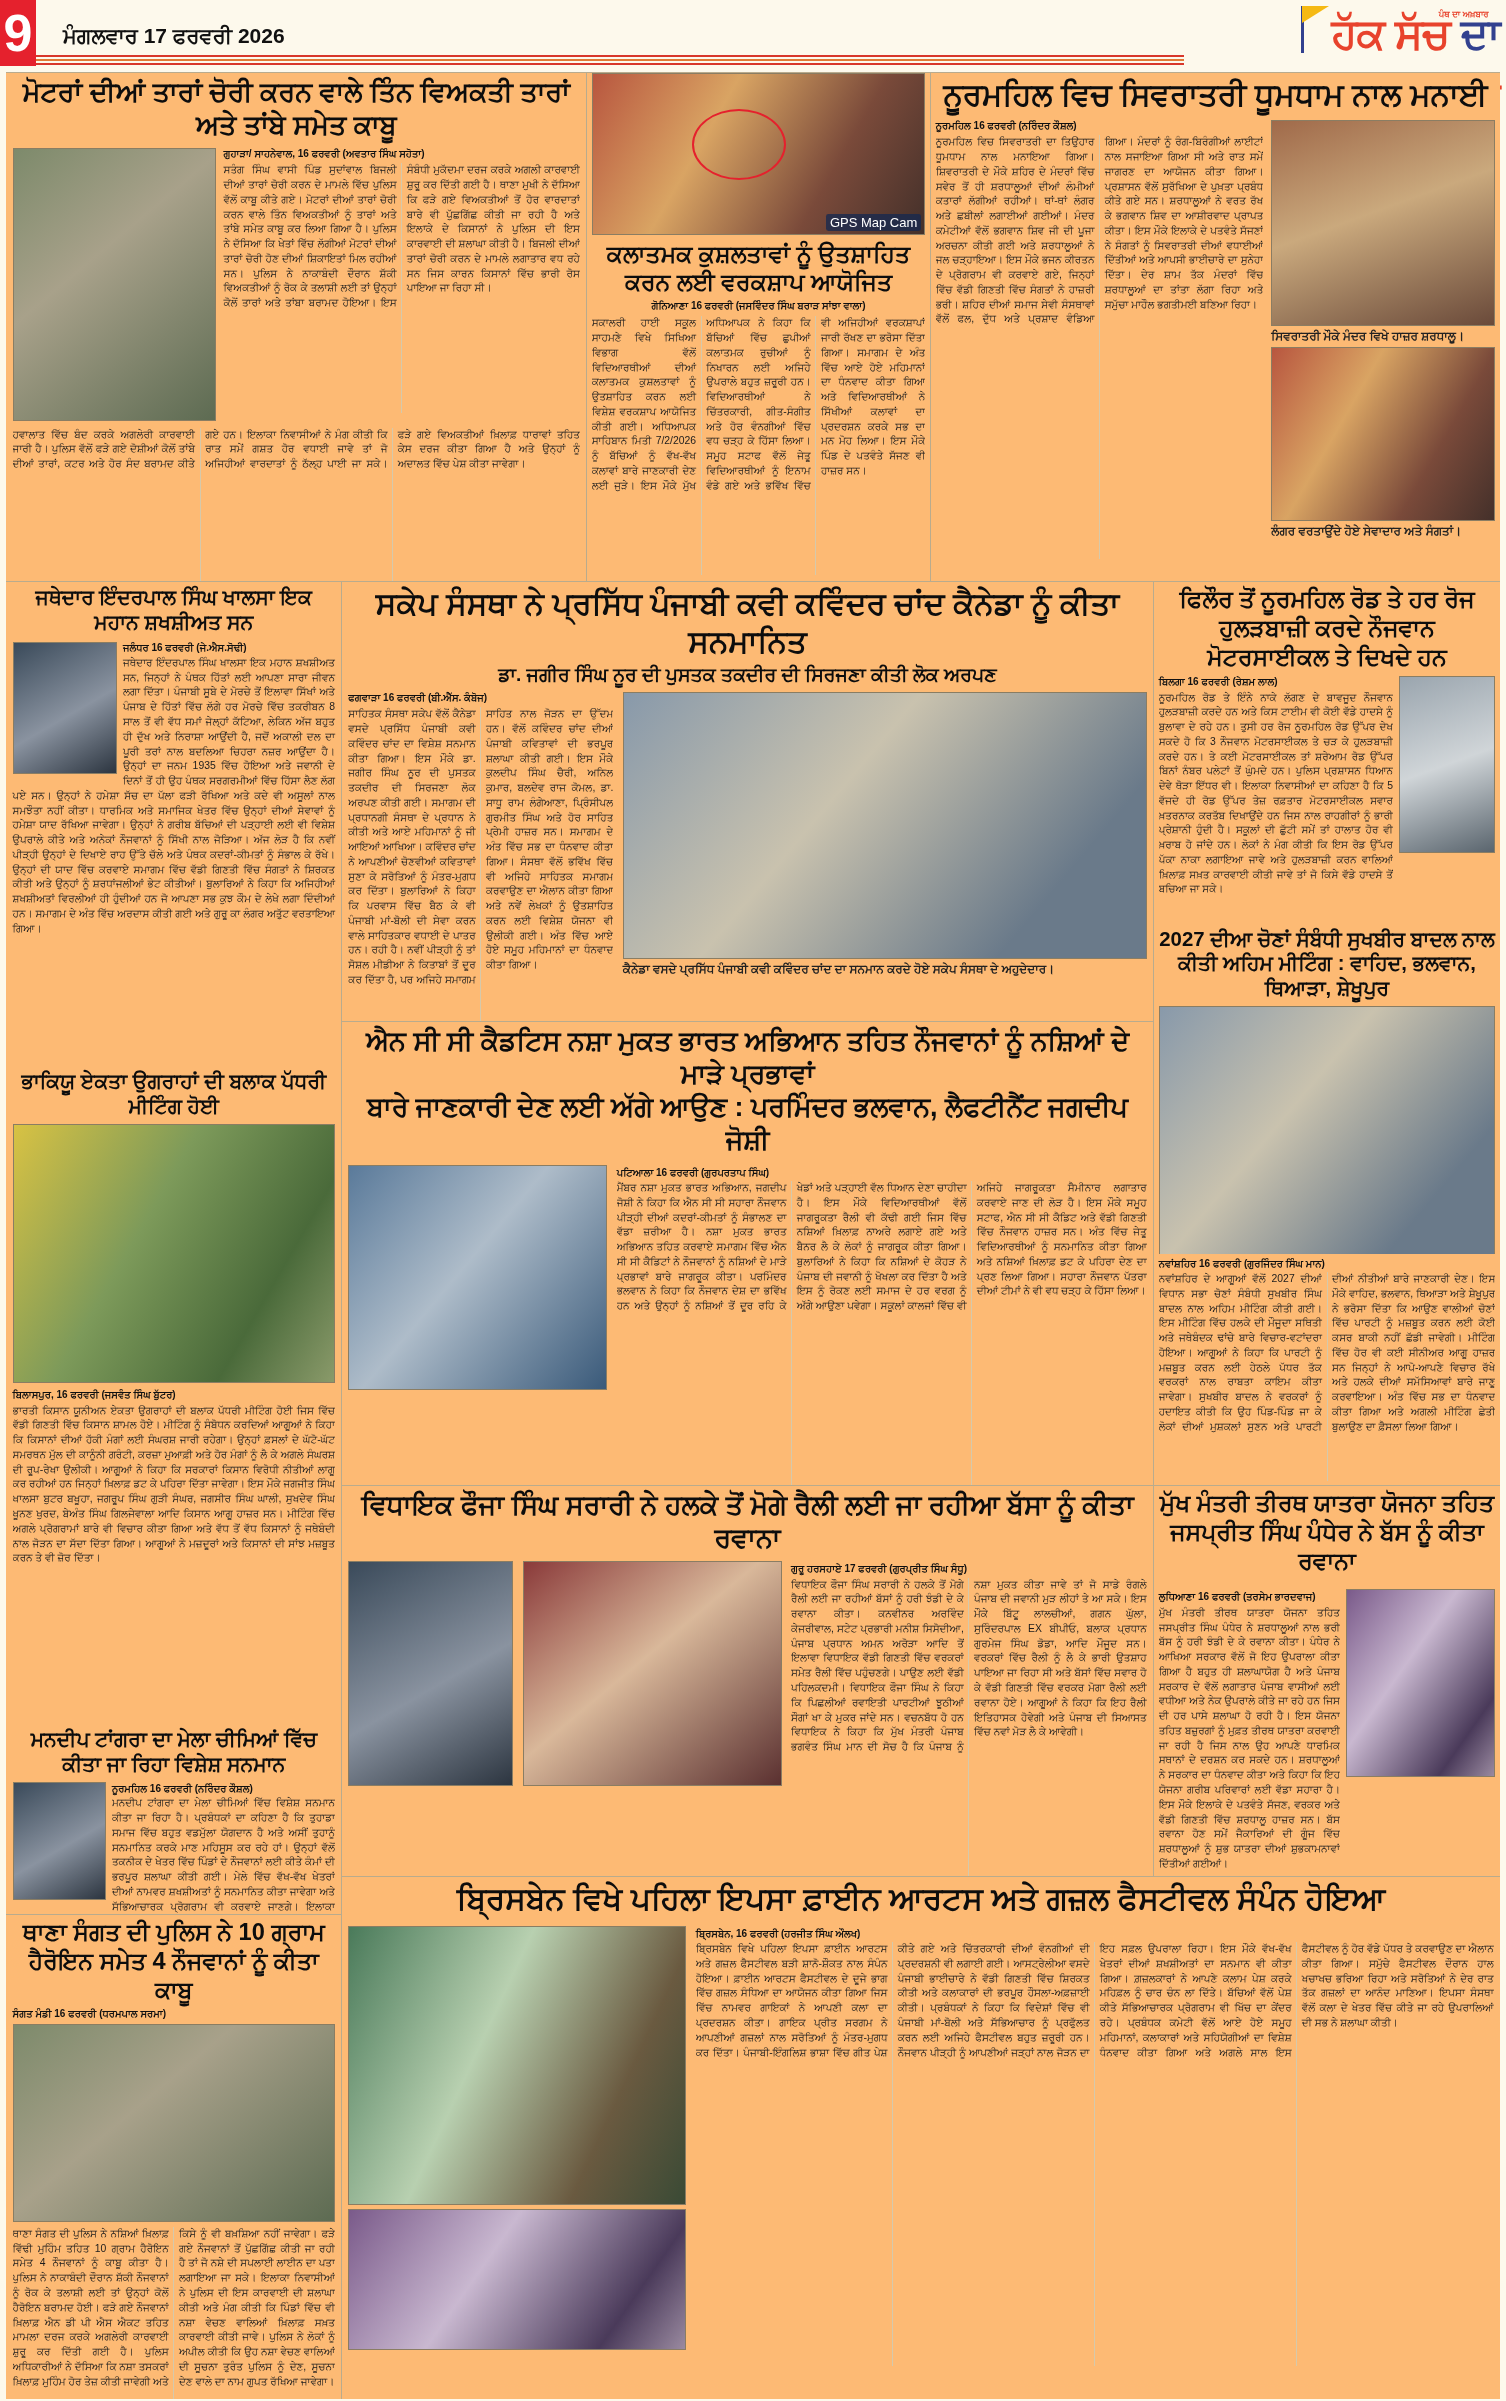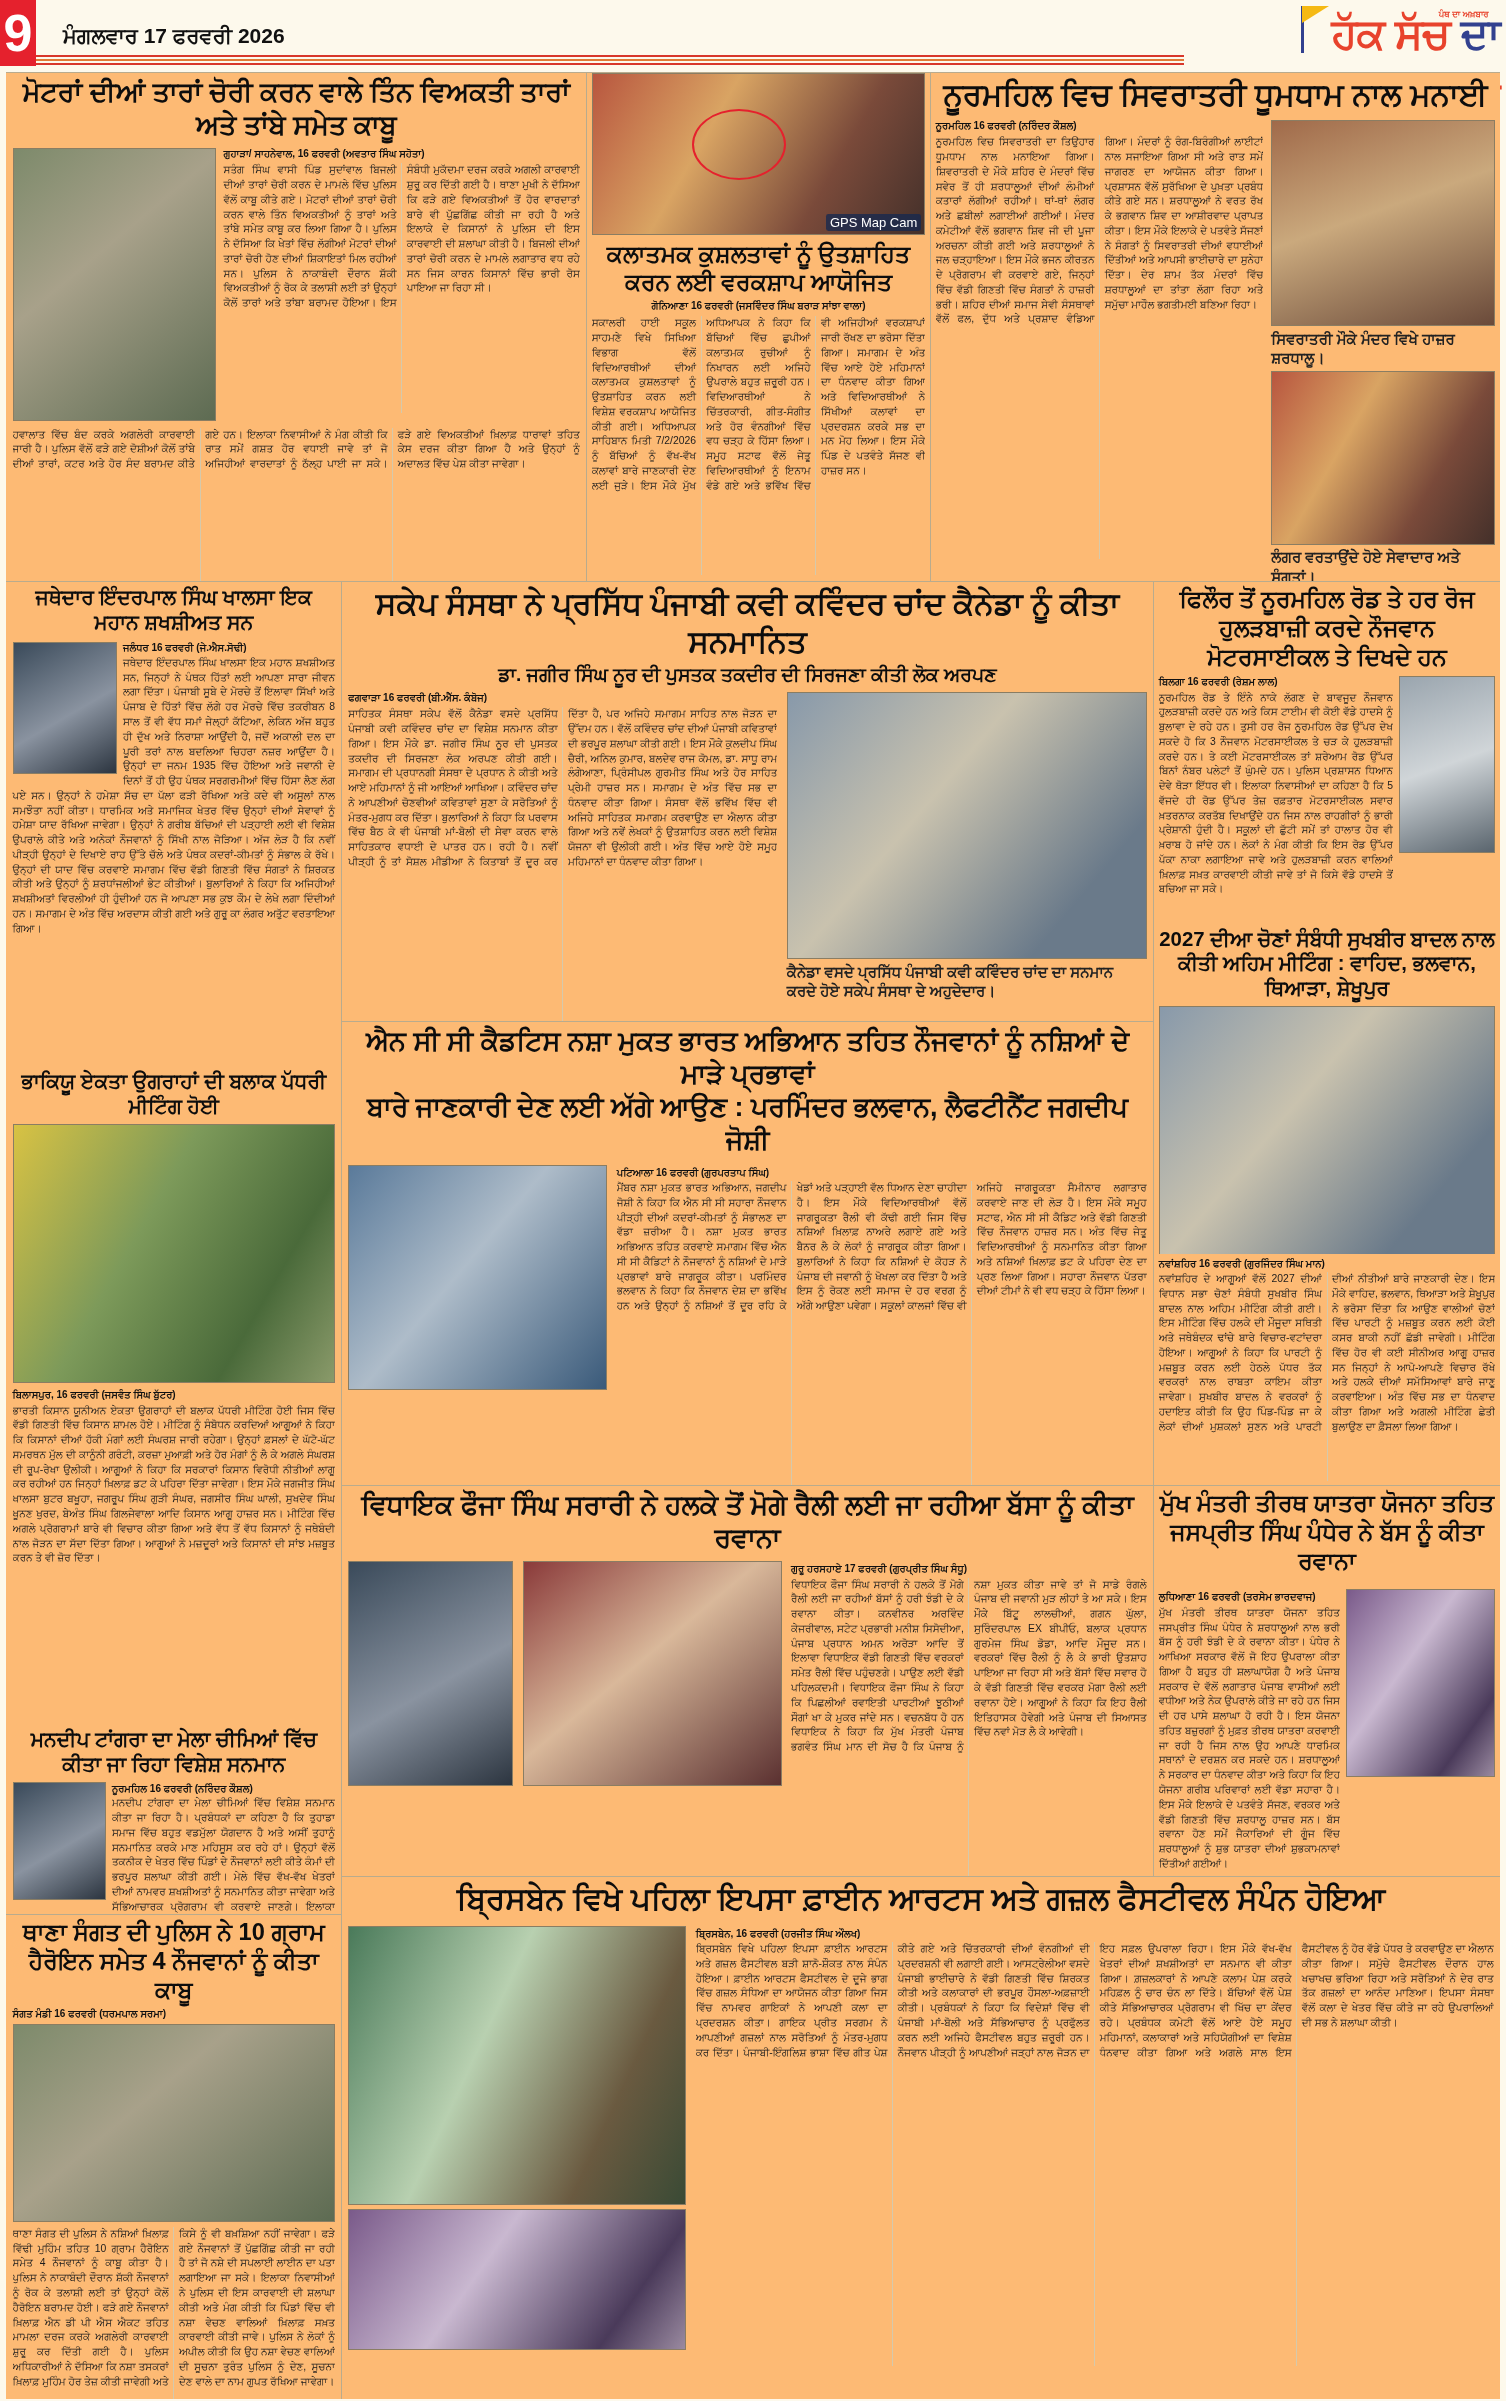--- a/index.html
+++ b/index.html
@@ -30,21 +30,21 @@
   .art { position:absolute; overflow:hidden; background:#fdba74; } .art.bR { border-right:0.8px solid #b9ab8d; }
   .art.bT { border-top:0.8px solid #b9ab8d; }
   h1.hl { font-weight:bold; color:#0d0d0d; text-align:center; line-height:1.22; }
   .hl-xl { font-size:31px; } .hl-lg { font-size:27px; } .hl-md { font-size:23.6px; } .hl-sm { font-size:20.4px; }
   .subhl { font-weight:bold; font-size:19px; text-align:center; color:#0d0d0d; margin-top:3.1px; }
   .byline { font-weight:bold; font-size:10px; color:#111; }
   .body-txt { font-size:10.4px; line-height:1.42; text-align:justify; color:#1c1c1c; }
   .c2 { column-count:2; column-gap:10.2px; column-rule:0.8px solid #d5c9ab; }
   .c3 { column-count:3; column-gap:10.2px; column-rule:0.8px solid #d5c9ab; }
   .c4 { column-count:4; column-gap:10.2px; column-rule:0.8px solid #d5c9ab; }
-  .caption { font-size:15px; font-weight:bold; color:#222; margin-top:2.4px; line-height:1.3; }
+  .caption { font-size:12px; font-weight:bold; color:#222; margin-top:2.4px; line-height:1.3; }
   
   .ph { position:relative; border:0.8px solid #8a7d63; overflow:hidden; }
   .ph-police   { background:linear-gradient(140deg,#7d8a6b 0%,#a8a18a 40%,#5d6b52 100%); }
   .ph-crowd    { background:linear-gradient(120deg,#b8563f 0%,#d9a463 35%,#7a4a3a 70%,#44302a 100%); }
   .ph-crowd2   { background:linear-gradient(160deg,#a06a4a 0%,#caa97d 45%,#6a4a3a 100%); }
   .ph-portrait { background:linear-gradient(150deg,#3a4a5a 0%,#8a93a0 55%,#2c3540 100%); }
   .ph-group    { background:linear-gradient(130deg,#8899aa 0%,#c9c2ae 40%,#6a7a8a 80%); }
   .ph-flags    { background:linear-gradient(120deg,#d8c243 0%,#7d9a5a 40%,#4a6a3a 75%,#8a9a6a 100%); }
   .ph-banner   { background:linear-gradient(130deg,#5a7a9a 0%,#aebcc9 45%,#3a5a7a 100%); }
   .ph-bike     { background:linear-gradient(160deg,#9aa5ae 0%,#d0d5d8 50%,#5a656e 100%); }
@@ -121,21 +121,21 @@
 </div>
 
 <div class="art bT bR" style="left:342px;top:581px;width:812px;height:440px;padding:3.1px 6.3px;">
   <h1 class="hl hl-xl">ਸਕੇਪ ਸੰਸਥਾ ਨੇ ਪ੍ਰਸਿੱਧ ਪੰਜਾਬੀ ਕਵੀ ਕਵਿੰਦਰ ਚਾਂਦ ਕੈਨੇਡਾ ਨੂੰ ਕੀਤਾ ਸਨਮਾਨਿਤ</h1>
   <div class="subhl">ਡਾ. ਜਗੀਰ ਸਿੰਘ ਨੂਰ ਦੀ ਪੁਸਤਕ ਤਕਦੀਰ ਦੀ ਸਿਰਜਣਾ ਕੀਤੀ ਲੋਕ ਅਰਪਣ</div>
   <div style="display:flex;gap:9.4px;margin-top:6.3px;">
     <div style="flex:1;">
       <div class="byline">ਫਗਵਾੜਾ 16 ਫਰਵਰੀ (ਬੀ.ਐੱਸ. ਕੰਬੋਜ)</div>
       <div class="body-txt c2" style="height:314px;margin-top:3.1px;overflow:hidden;">ਸਾਹਿਤਕ ਸੰਸਥਾ ਸਕੇਪ ਵੱਲੋਂ ਕੈਨੇਡਾ ਵਸਦੇ ਪ੍ਰਸਿੱਧ ਪੰਜਾਬੀ ਕਵੀ ਕਵਿੰਦਰ ਚਾਂਦ ਦਾ ਵਿਸ਼ੇਸ਼ ਸਨਮਾਨ ਕੀਤਾ ਗਿਆ। ਇਸ ਮੌਕੇ ਡਾ. ਜਗੀਰ ਸਿੰਘ ਨੂਰ ਦੀ ਪੁਸਤਕ ਤਕਦੀਰ ਦੀ ਸਿਰਜਣਾ ਲੋਕ ਅਰਪਣ ਕੀਤੀ ਗਈ। ਸਮਾਗਮ ਦੀ ਪ੍ਰਧਾਨਗੀ ਸੰਸਥਾ ਦੇ ਪ੍ਰਧਾਨ ਨੇ ਕੀਤੀ ਅਤੇ ਆਏ ਮਹਿਮਾਨਾਂ ਨੂੰ ਜੀ ਆਇਆਂ ਆਖਿਆ। ਕਵਿੰਦਰ ਚਾਂਦ ਨੇ ਆਪਣੀਆਂ ਚੋਣਵੀਆਂ ਕਵਿਤਾਵਾਂ ਸੁਣਾ ਕੇ ਸਰੋਤਿਆਂ ਨੂੰ ਮੰਤਰ-ਮੁਗਧ ਕਰ ਦਿੱਤਾ। ਬੁਲਾਰਿਆਂ ਨੇ ਕਿਹਾ ਕਿ ਪਰਵਾਸ ਵਿੱਚ ਬੈਠ ਕੇ ਵੀ ਪੰਜਾਬੀ ਮਾਂ-ਬੋਲੀ ਦੀ ਸੇਵਾ ਕਰਨ ਵਾਲੇ ਸਾਹਿਤਕਾਰ ਵਧਾਈ ਦੇ ਪਾਤਰ ਹਨ। ਰਹੀ ਹੈ। ਨਵੀਂ ਪੀੜ੍ਹੀ ਨੂੰ ਤਾਂ ਸੋਸ਼ਲ ਮੀਡੀਆ ਨੇ ਕਿਤਾਬਾਂ ਤੋਂ ਦੂਰ ਕਰ ਦਿੱਤਾ ਹੈ, ਪਰ ਅਜਿਹੇ ਸਮਾਗਮ ਸਾਹਿਤ ਨਾਲ ਜੋੜਨ ਦਾ ਉੱਦਮ ਹਨ। ਵੱਲੋਂ ਕਵਿੰਦਰ ਚਾਂਦ ਦੀਆਂ ਪੰਜਾਬੀ ਕਵਿਤਾਵਾਂ ਦੀ ਭਰਪੂਰ ਸ਼ਲਾਘਾ ਕੀਤੀ ਗਈ। ਇਸ ਮੌਕੇ ਕੁਲਦੀਪ ਸਿੰਘ ਚੈਰੀ, ਅਨਿਲ ਕੁਮਾਰ, ਬਲਦੇਵ ਰਾਜ ਕੋਮਲ, ਡਾ. ਸਾਧੂ ਰਾਮ ਲੰਗੇਆਣਾ, ਪ੍ਰਿੰਸੀਪਲ ਗੁਰਮੀਤ ਸਿੰਘ ਅਤੇ ਹੋਰ ਸਾਹਿਤ ਪ੍ਰੇਮੀ ਹਾਜ਼ਰ ਸਨ। ਸਮਾਗਮ ਦੇ ਅੰਤ ਵਿੱਚ ਸਭ ਦਾ ਧੰਨਵਾਦ ਕੀਤਾ ਗਿਆ। ਸੰਸਥਾ ਵੱਲੋਂ ਭਵਿੱਖ ਵਿੱਚ ਵੀ ਅਜਿਹੇ ਸਾਹਿਤਕ ਸਮਾਗਮ ਕਰਵਾਉਣ ਦਾ ਐਲਾਨ ਕੀਤਾ ਗਿਆ ਅਤੇ ਨਵੇਂ ਲੇਖਕਾਂ ਨੂੰ ਉਤਸ਼ਾਹਿਤ ਕਰਨ ਲਈ ਵਿਸ਼ੇਸ਼ ਯੋਜਨਾ ਵੀ ਉਲੀਕੀ ਗਈ। ਅੰਤ ਵਿੱਚ ਆਏ ਹੋਏ ਸਮੂਹ ਮਹਿਮਾਨਾਂ ਦਾ ਧੰਨਵਾਦ ਕੀਤਾ ਗਿਆ।</div>
     </div>
-    <div style="width:360px;flex:none;">
+    <div style="width:524px;flex:none;">
       <div class="ph ph-group" style="width:100%;height:267px;"></div>
       <div class="caption">ਕੈਨੇਡਾ ਵਸਦੇ ਪ੍ਰਸਿੱਧ ਪੰਜਾਬੀ ਕਵੀ ਕਵਿੰਦਰ ਚਾਂਦ ਦਾ ਸਨਮਾਨ ਕਰਦੇ ਹੋਏ ਸਕੇਪ ਸੰਸਥਾ ਦੇ ਅਹੁਦੇਦਾਰ।</div>
     </div>
   </div>
 </div>
 
 <div class="art bT" style="left:1154px;top:581px;width:346px;height:344px;padding:3.1px 4.7px;">
   <h1 class="hl hl-md">ਫਿਲੌਰ ਤੋਂ ਨੂਰਮਹਿਲ ਰੋਡ ਤੇ ਹਰ ਰੋਜ ਹੁਲੜਬਾਜ਼ੀ ਕਰਦੇ ਨੌਜਵਾਨ ਮੋਟਰਸਾਈਕਲ ਤੇ ਦਿਖਦੇ ਹਨ</h1>
   <div style="display:flex;gap:6.3px;margin-top:4.7px;">
     <div style="flex:1;">

